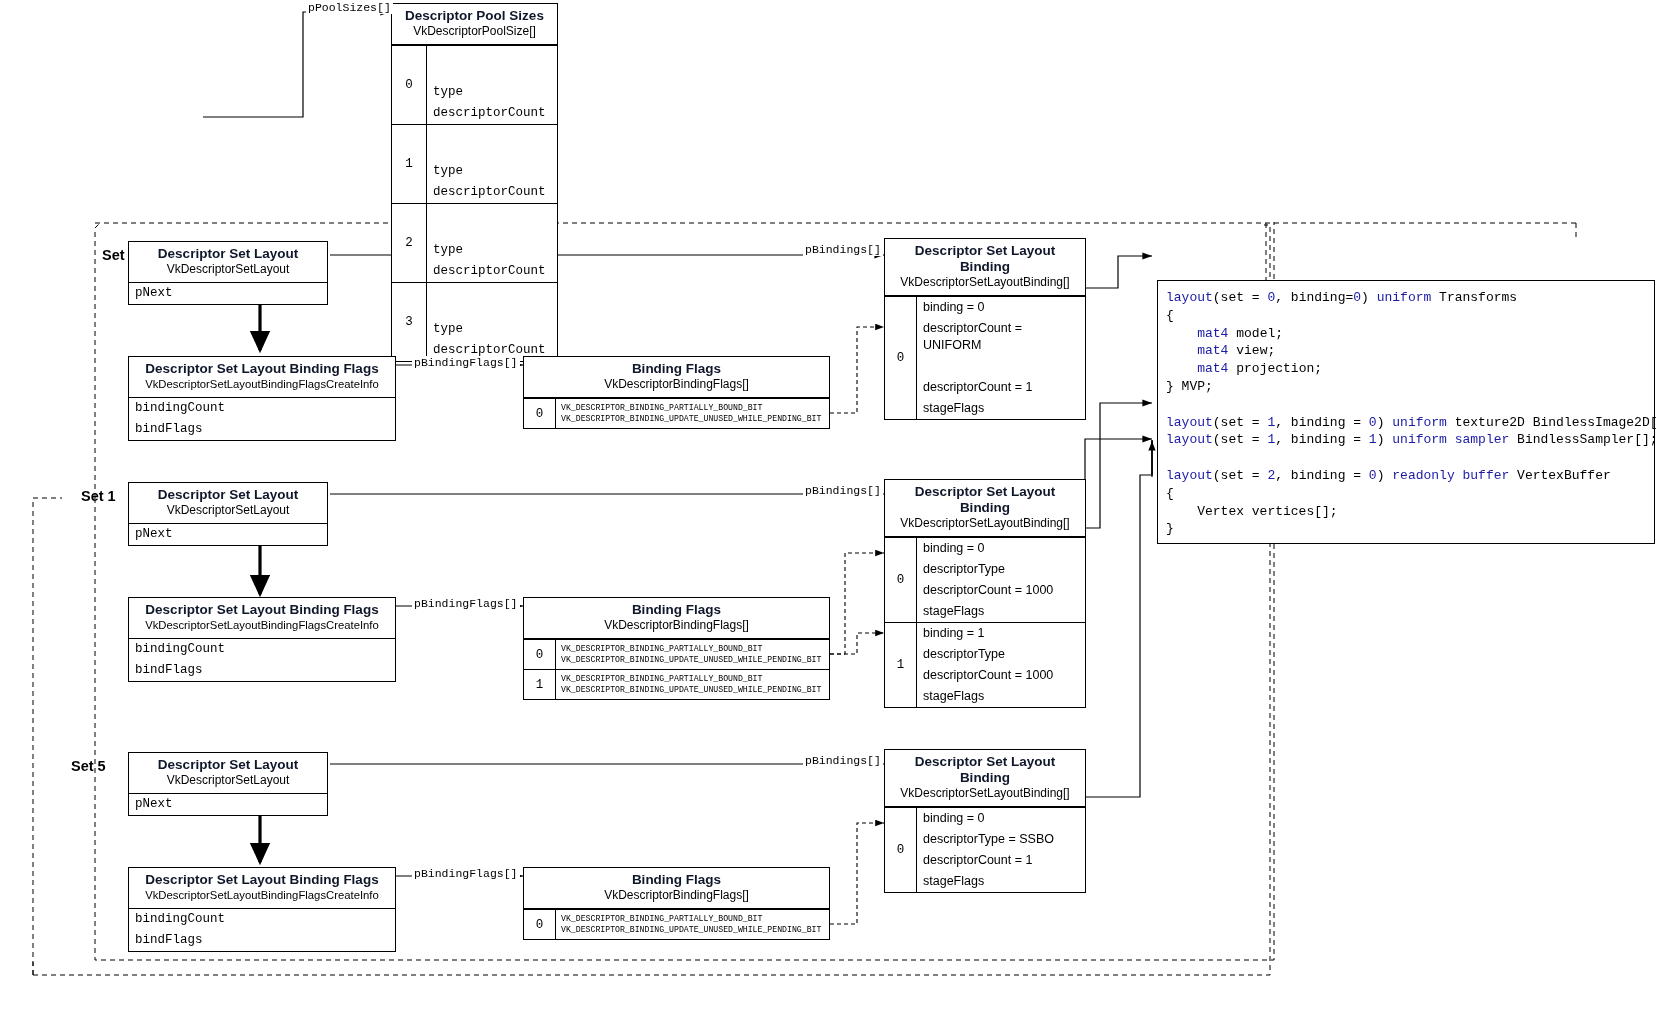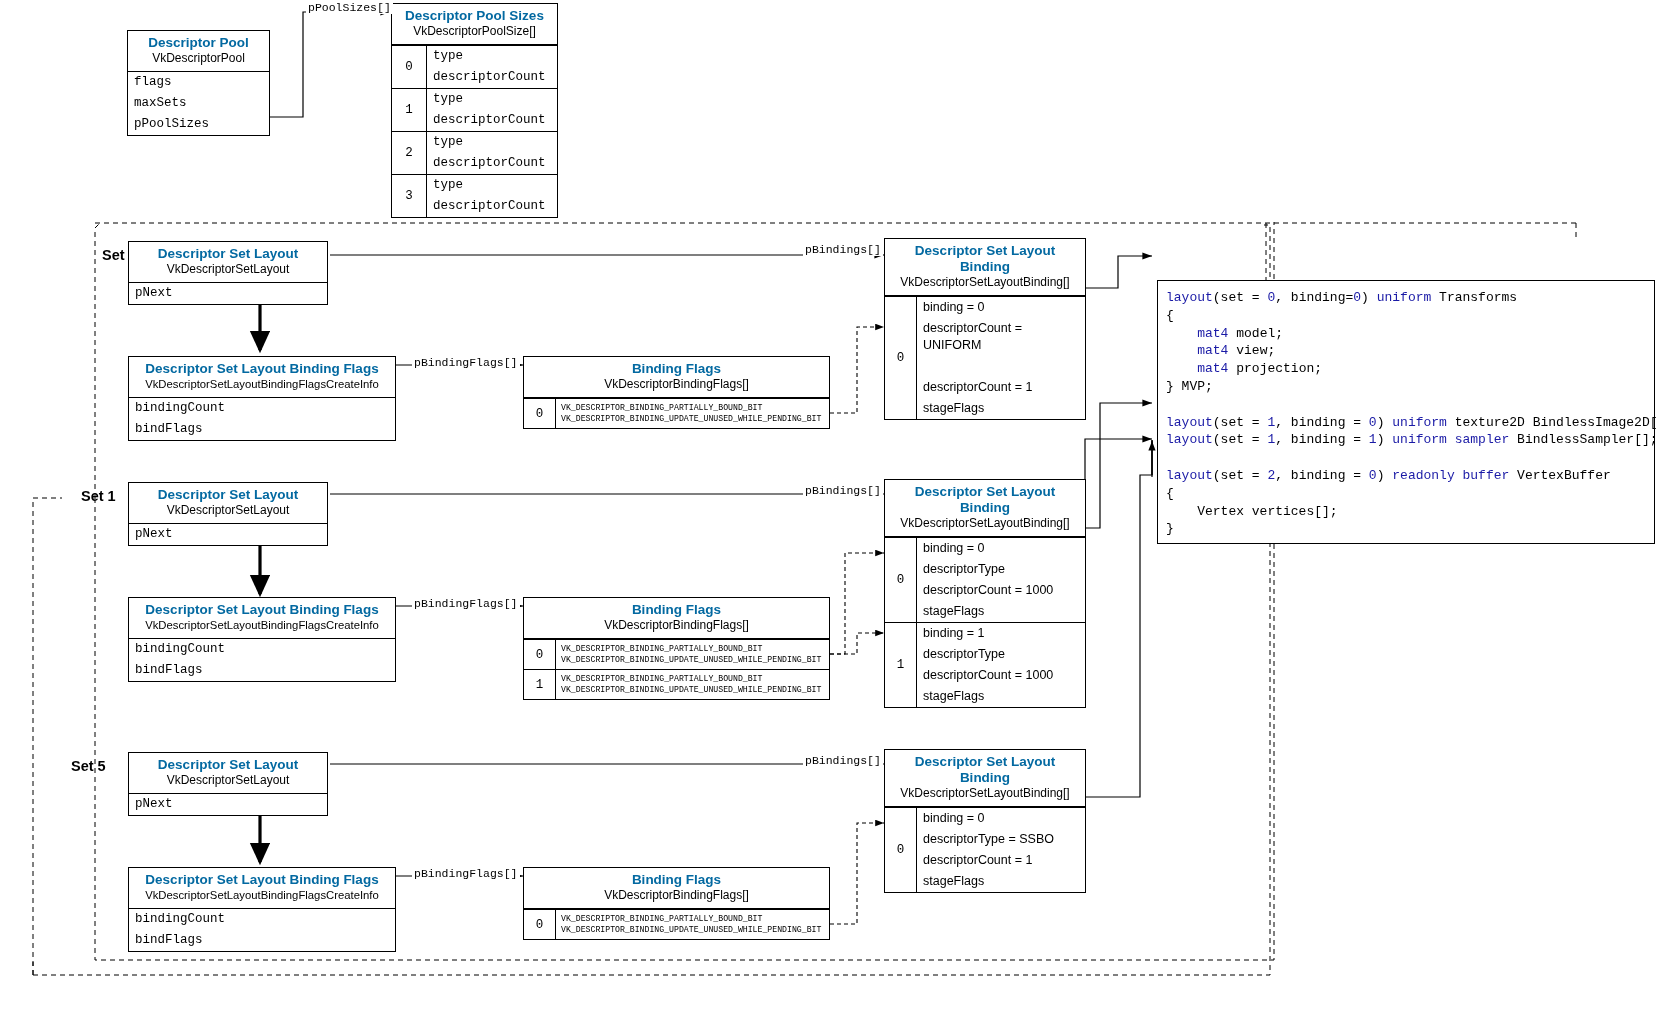--- a/index.html
+++ b/index.html
@@ -3,28 +3,28 @@
 <meta charset="utf-8">
 <style>
   html,body{margin:0;padding:0;background:#ffffff;}
   body{width:1659px;height:1020px;position:relative;font-family:"Liberation Sans",sans-serif;overflow:hidden;}
   .canvas{position:absolute;left:0;top:0;width:1659px;height:1020px;}
   svg.lines{position:absolute;left:0;top:0;width:1659px;height:1020px;pointer-events:none;}
 
   
   .box{position:absolute;border:1px solid #000;background:#fff;box-sizing:border-box;}
   .box .hdr{text-align:center;padding:4px 4px 5px 4px;border-bottom:1px solid #000;}
-  .box .hdr .t1{font-weight:bold;font-size:13.5px;color:#0369a1;line-height:16px;}
+  .box .hdr .t1{font-weight:bold;font-size:13.5px;color:#0f172a;line-height:16px;}
   .box .hdr .t2{font-size:12px;color:#000;line-height:15px;}
   .row{font-family:"Liberation Mono",monospace;font-size:12.5px;color:#000;padding:3px 4px 3px 6px;line-height:15px;}
 
   
   .ps-row{display:flex;border-top:1px solid #000;}
   .ps-idx{width:34px;display:flex;align-items:center;justify-content:center;font-family:"Liberation Mono",monospace;font-size:12.5px;border-right:1px solid #000;}
-  .ps-fields{flex:1;}
+  .ps-fields{flex:1;margin-top:36px;}
   .ps-fields div{font-family:"Liberation Mono",monospace;font-size:12.5px;padding:3px 4px 3px 6px;line-height:15px;}
 
   
   .bf-row{display:flex;border-top:1px solid #000;}
   .bf-idx{width:31px;display:flex;align-items:center;justify-content:center;font-family:"Liberation Mono",monospace;font-size:12.5px;border-right:1px solid #000;}
   .bf-val{flex:1;font-family:"Liberation Mono",monospace;font-size:8.2px;line-height:10.5px;padding:4px 3px 4px 5px;letter-spacing:0px;}
 
   
   .slb-row{display:flex;border-top:1px solid #000;}
   .slb-idx{width:31px;display:flex;align-items:center;justify-content:center;font-family:"Liberation Mono",monospace;font-size:12.5px;border-right:1px solid #000;}
@@ -91,29 +91,20 @@
     <path d="M396,876 L523,876" fill="none" stroke="#000" stroke-width="1.2" marker-end="url(#arrow)"></path>
     <path d="M830,924 L857,924 L857,823 L884,823" fill="none" stroke="#000" stroke-width="1.1" stroke-dasharray="4,3" marker-end="url(#arrow)"></path>
 
     <path d="M1022,797 L1140,797 L1140,439 L1152,439" fill="none" stroke="#000" stroke-width="0"></path>
     <path d="M1022,797 L1140,797 L1140,475 L1152,475 L1152,440" fill="none" stroke="#000" stroke-width="1.2"></path>
     <path d="M1152,475 L1152,440" fill="none" stroke="#000" stroke-width="1.2"></path>
     <path d="M1268,510 L1268,429" fill="none" stroke="#000" stroke-width="1.1" stroke-dasharray="4,3" marker-end="url(#arrow)"></path>
     <path d="M1152,477 L1152,441" fill="none" stroke="#000" stroke-width="1.2" marker-end="url(#arrow)"></path>
   </svg>
 
-  <div class="box" style="left:127px;top:30px;width:143px;">
-    <div class="hdr">
-      <div class="t1">Descriptor Pool</div>
-      <div class="t2">VkDescriptorPool</div>
-    </div>
-    <div class="row">flags</div>
-    <div class="row">maxSets</div>
-    <div class="row">pPoolSizes</div>
-  </div>
 
   <div class="box" style="left:391px;top:3px;width:167px;">
     <div class="hdr">
       <div class="t1">Descriptor Pool Sizes</div>
       <div class="t2">VkDescriptorPoolSize[]</div>
     </div>
     <div class="ps-row">
       <div class="ps-idx">0</div>
       <div class="ps-fields">
           <div>type</div>

